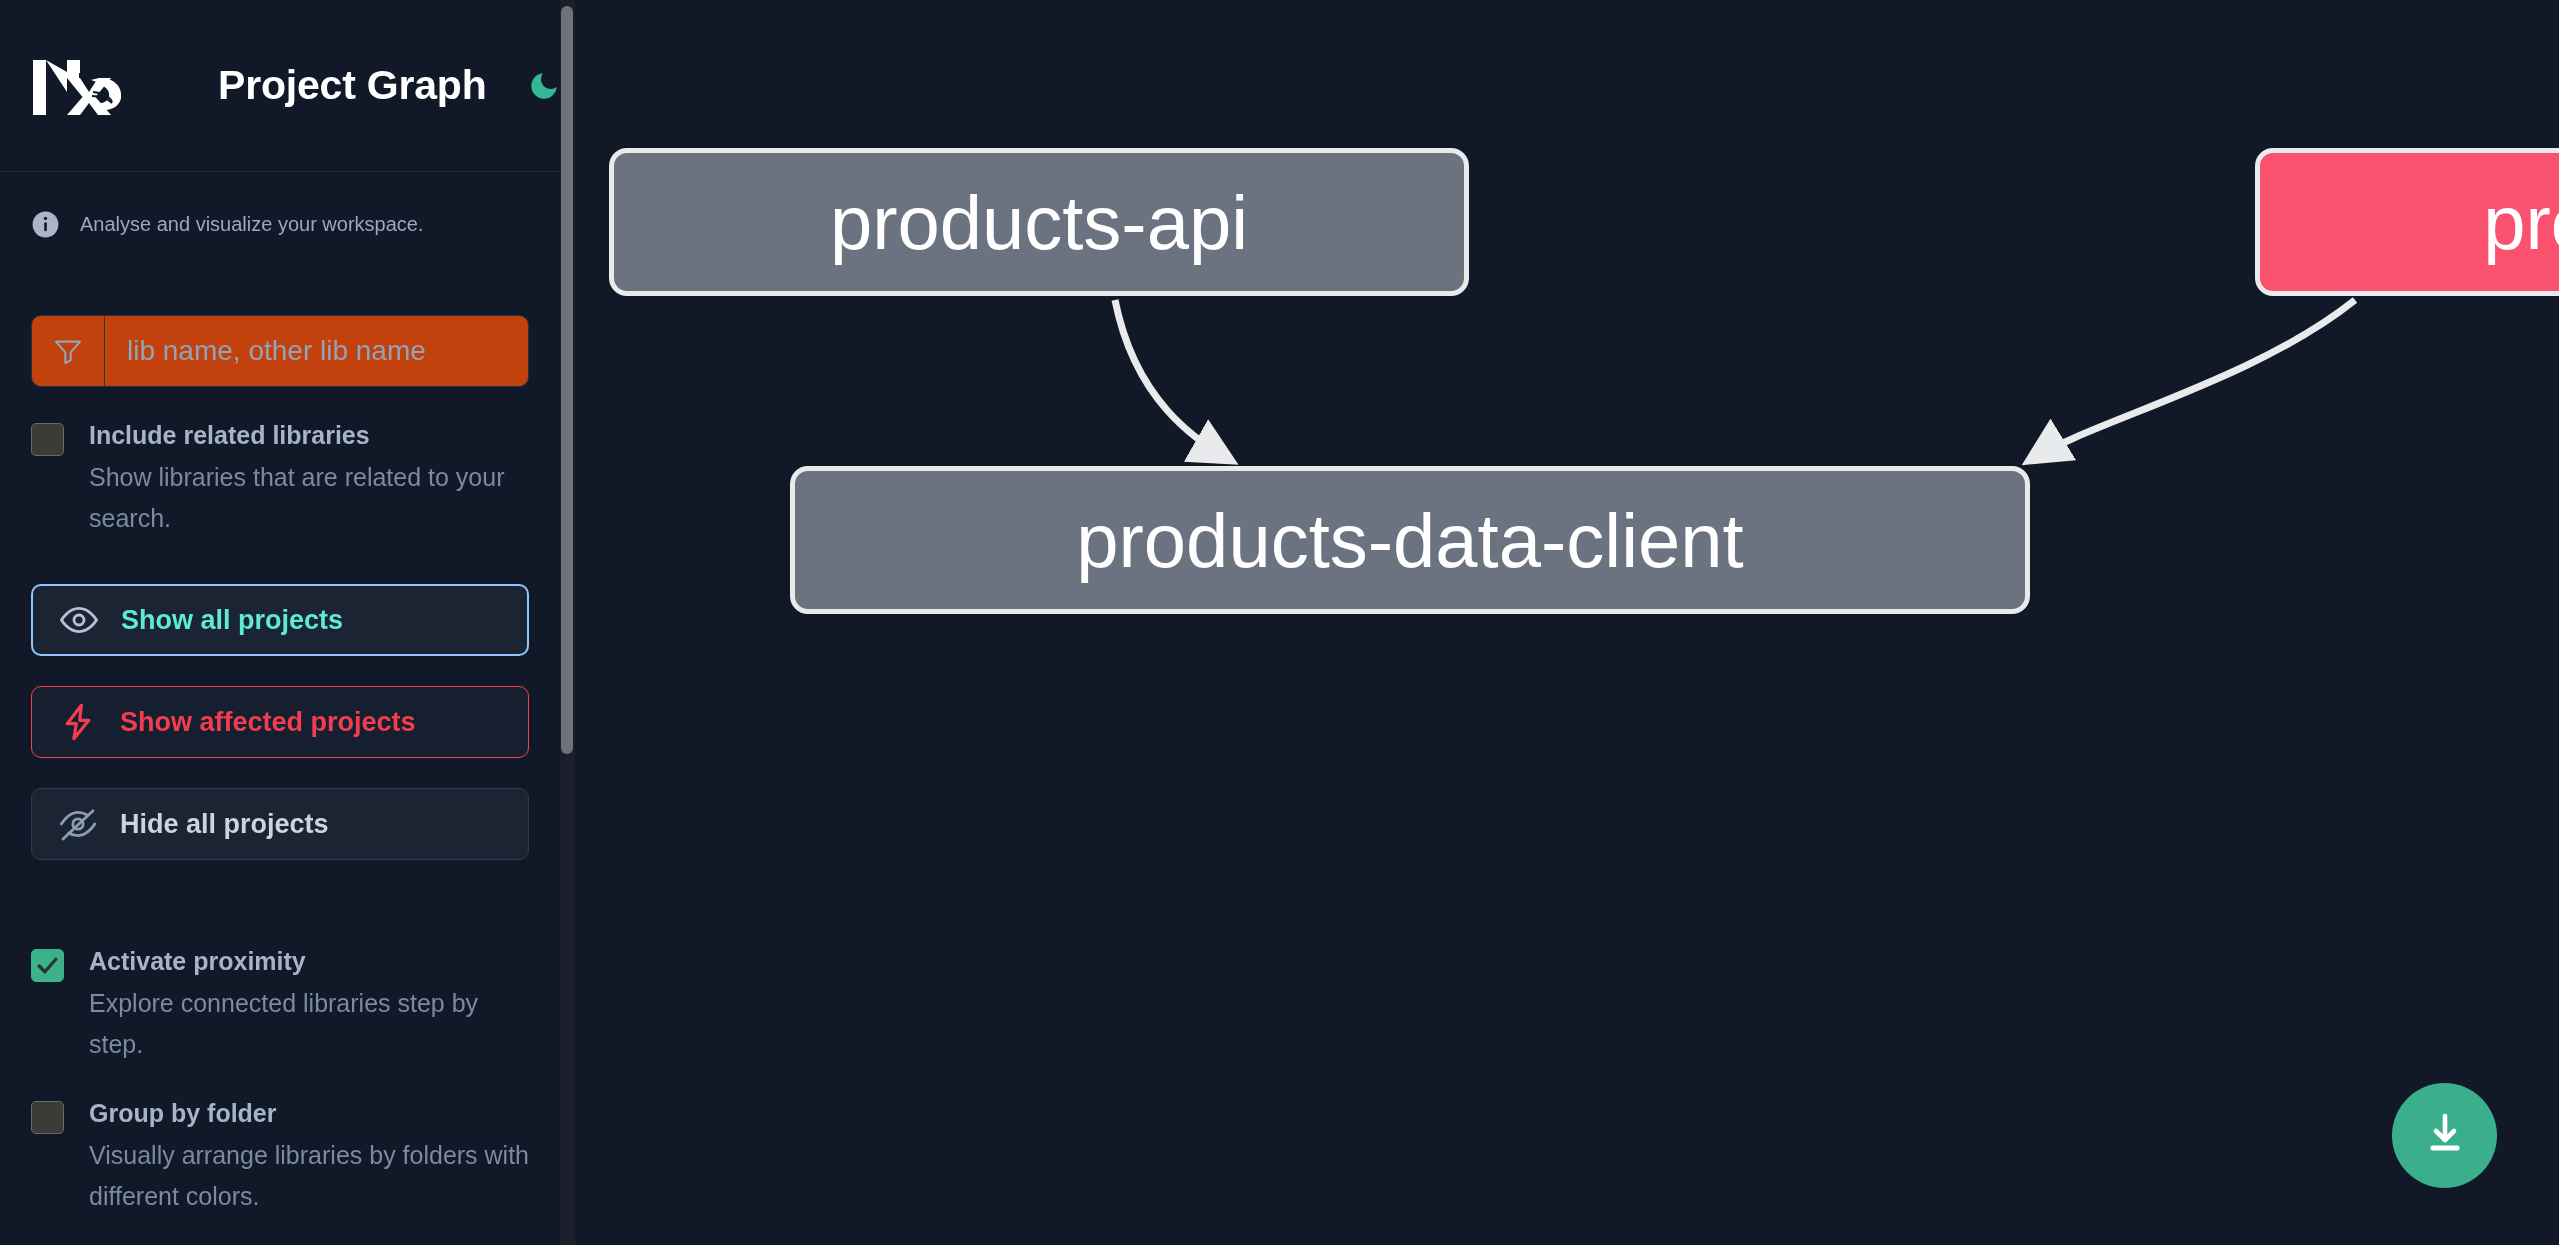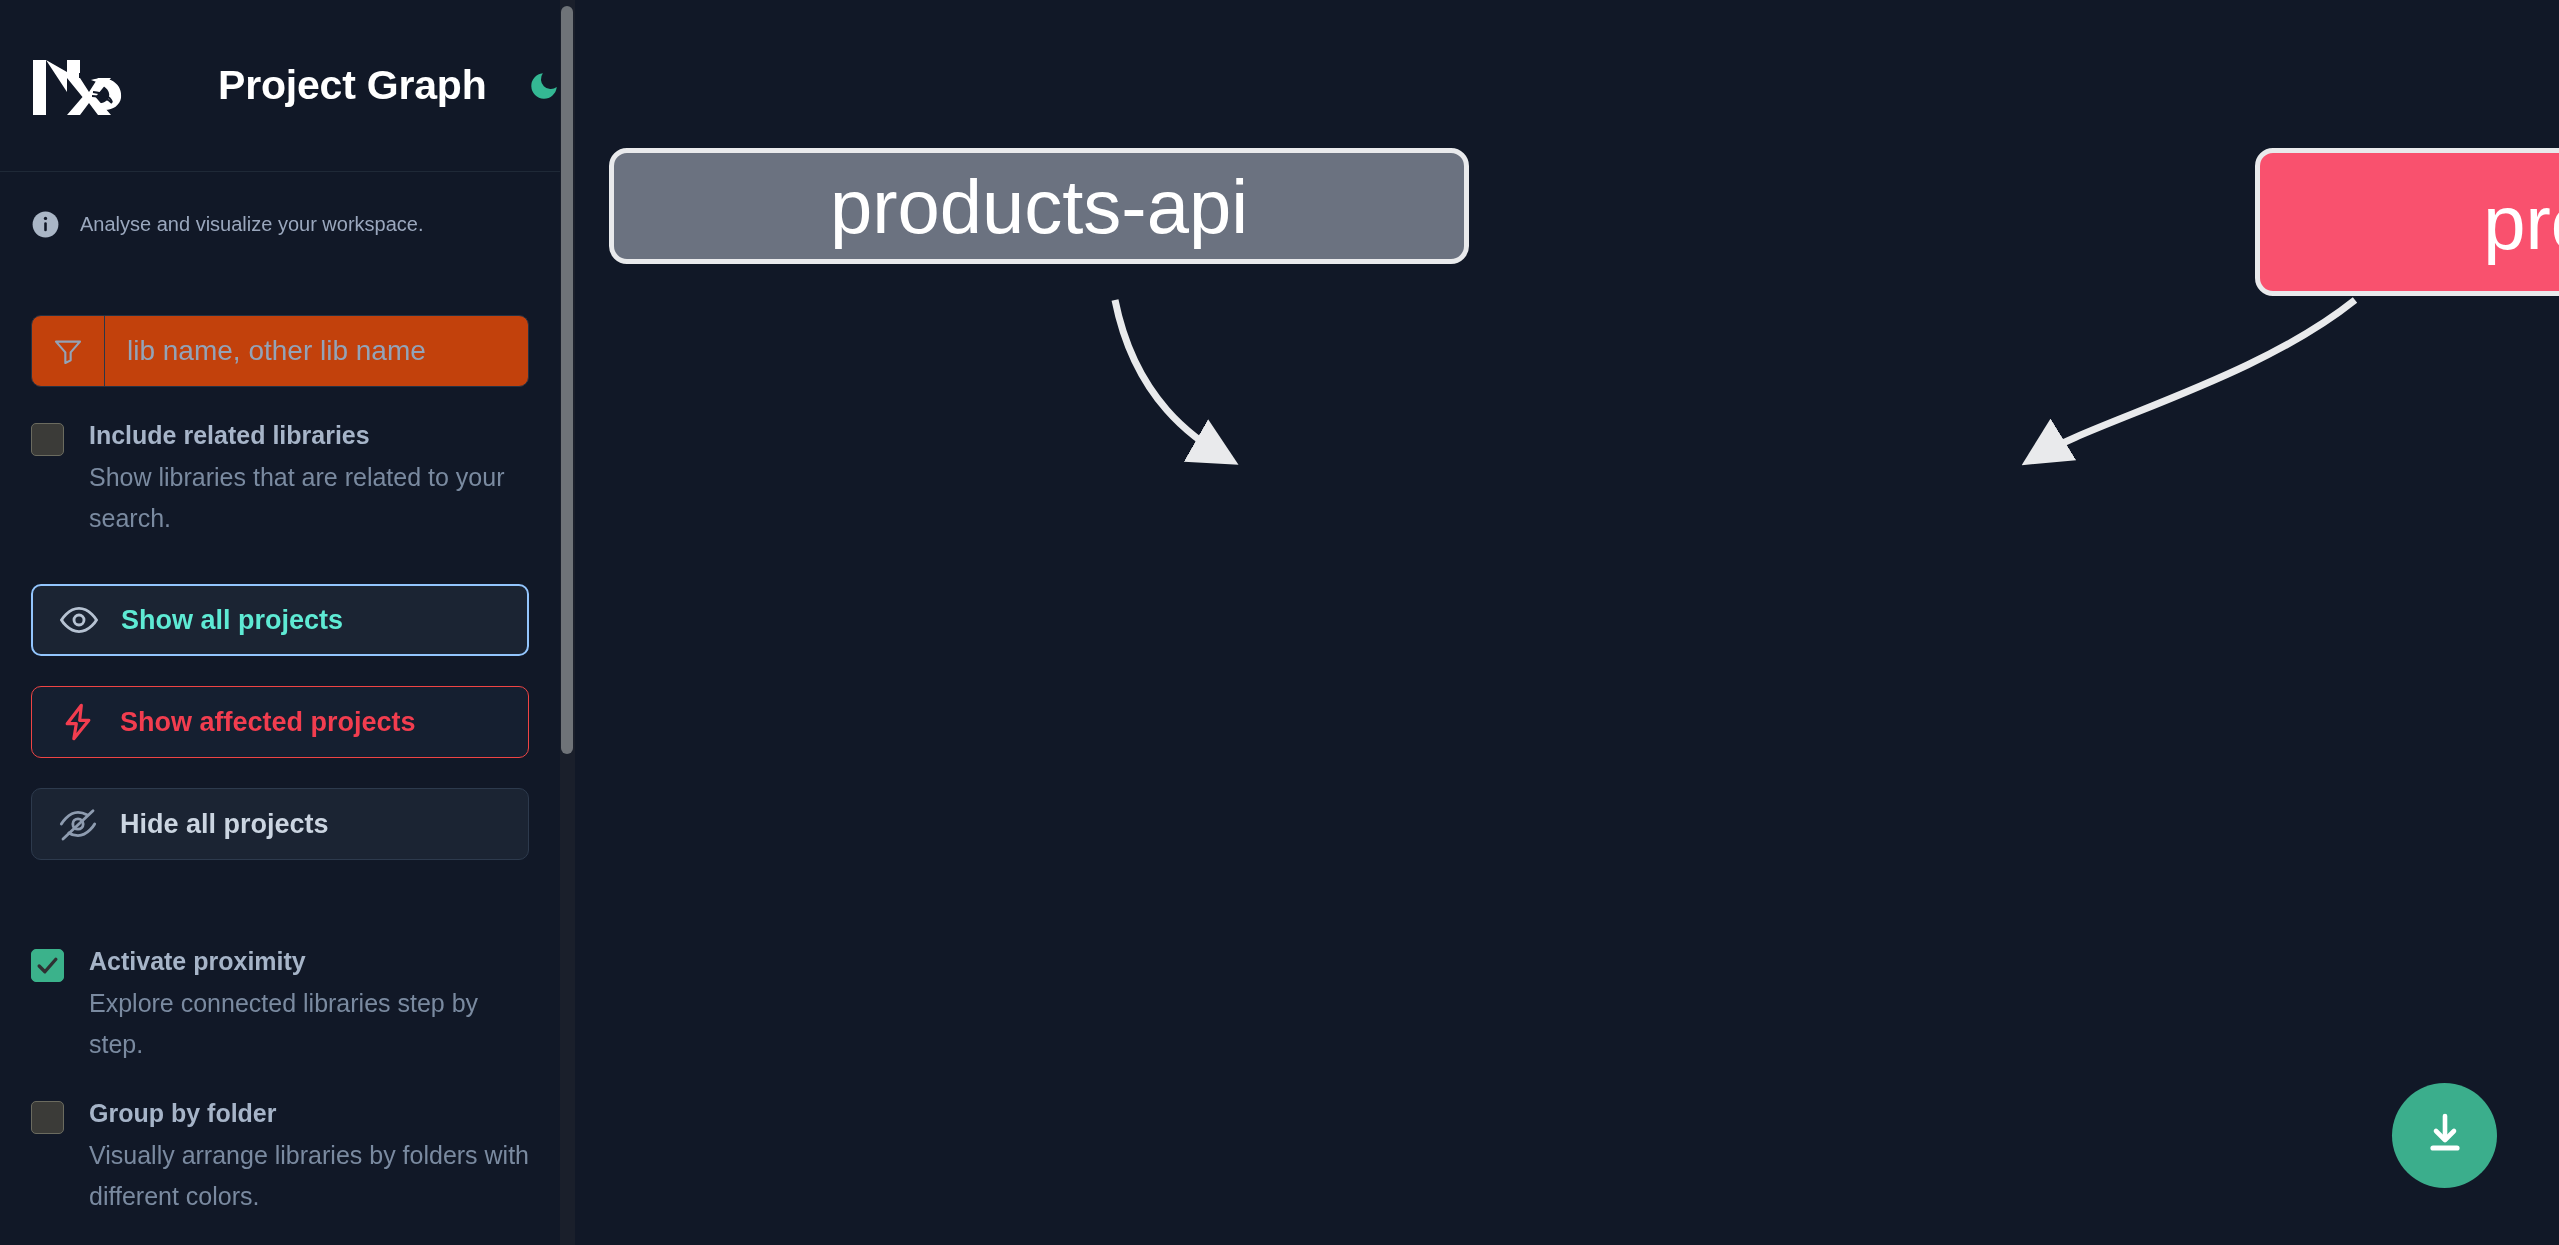--- a/index.html
+++ b/index.html
@@ -286,28 +286,31 @@
     <svg class="graph-svg" viewBox="0 0 1984 1245" preserveAspectRatio="none" xmlns="http://www.w3.org/2000/svg">
       <defs>
         <marker id="ah" viewBox="0 0 10 10" refX="8" refY="5" markerWidth="7" markerHeight="7" orient="auto-start-reverse">
           <path d="M0 0 L10 5 L0 10 z" fill="#e9eaec"></path>
         </marker>
       </defs>
       <path d="M540 300 C 560 400 620 440 655 460" fill="none" stroke="#e9eaec" stroke-width="7" marker-end="url(#ah)"></path>
       <path d="M1780 300 C 1680 380 1520 420 1455 460" fill="none" stroke="#e9eaec" stroke-width="7" marker-end="url(#ah)"></path>
     </svg>
 
-    <div class="node" style="left:34px; top:148px; width:860px; height:116px; background:#6b7280; font-size:76px;">
+    <div class="node" style="left:34px; top:148px; width:860px; height:148px; background:#6b7280; font-size:76px;">
       <span>products-api</span>
     </div>
 
     <div class="node" style="left:1680px; top:148px; width:845px; height:148px; background:#f9516e; font-size:76px;">
       <span>products-cli</span>
     </div>
 
+    <div class="node" style="left:215px; top:466px; width:1240px; height:148px; background:#6b7280; font-size:76px;">
+      <span>products-data-client</span>
+    </div>
 
     <div class="fab">
       <span>
         <svg viewBox="0 0 24 24" xmlns="http://www.w3.org/2000/svg">
           <path d="M12 3 V14" stroke="#ffffff" stroke-width="2.3" stroke-linecap="round" fill="none"></path>
           <path d="M7.5 10.5 L12 15 L16.5 10.5" stroke="#ffffff" stroke-width="2.3" stroke-linecap="round" stroke-linejoin="round" fill="none"></path>
           <path d="M6 19 H18" stroke="#ffffff" stroke-width="2.6" stroke-linecap="round" fill="none"></path>
         </svg>
       </span>
     </div>

